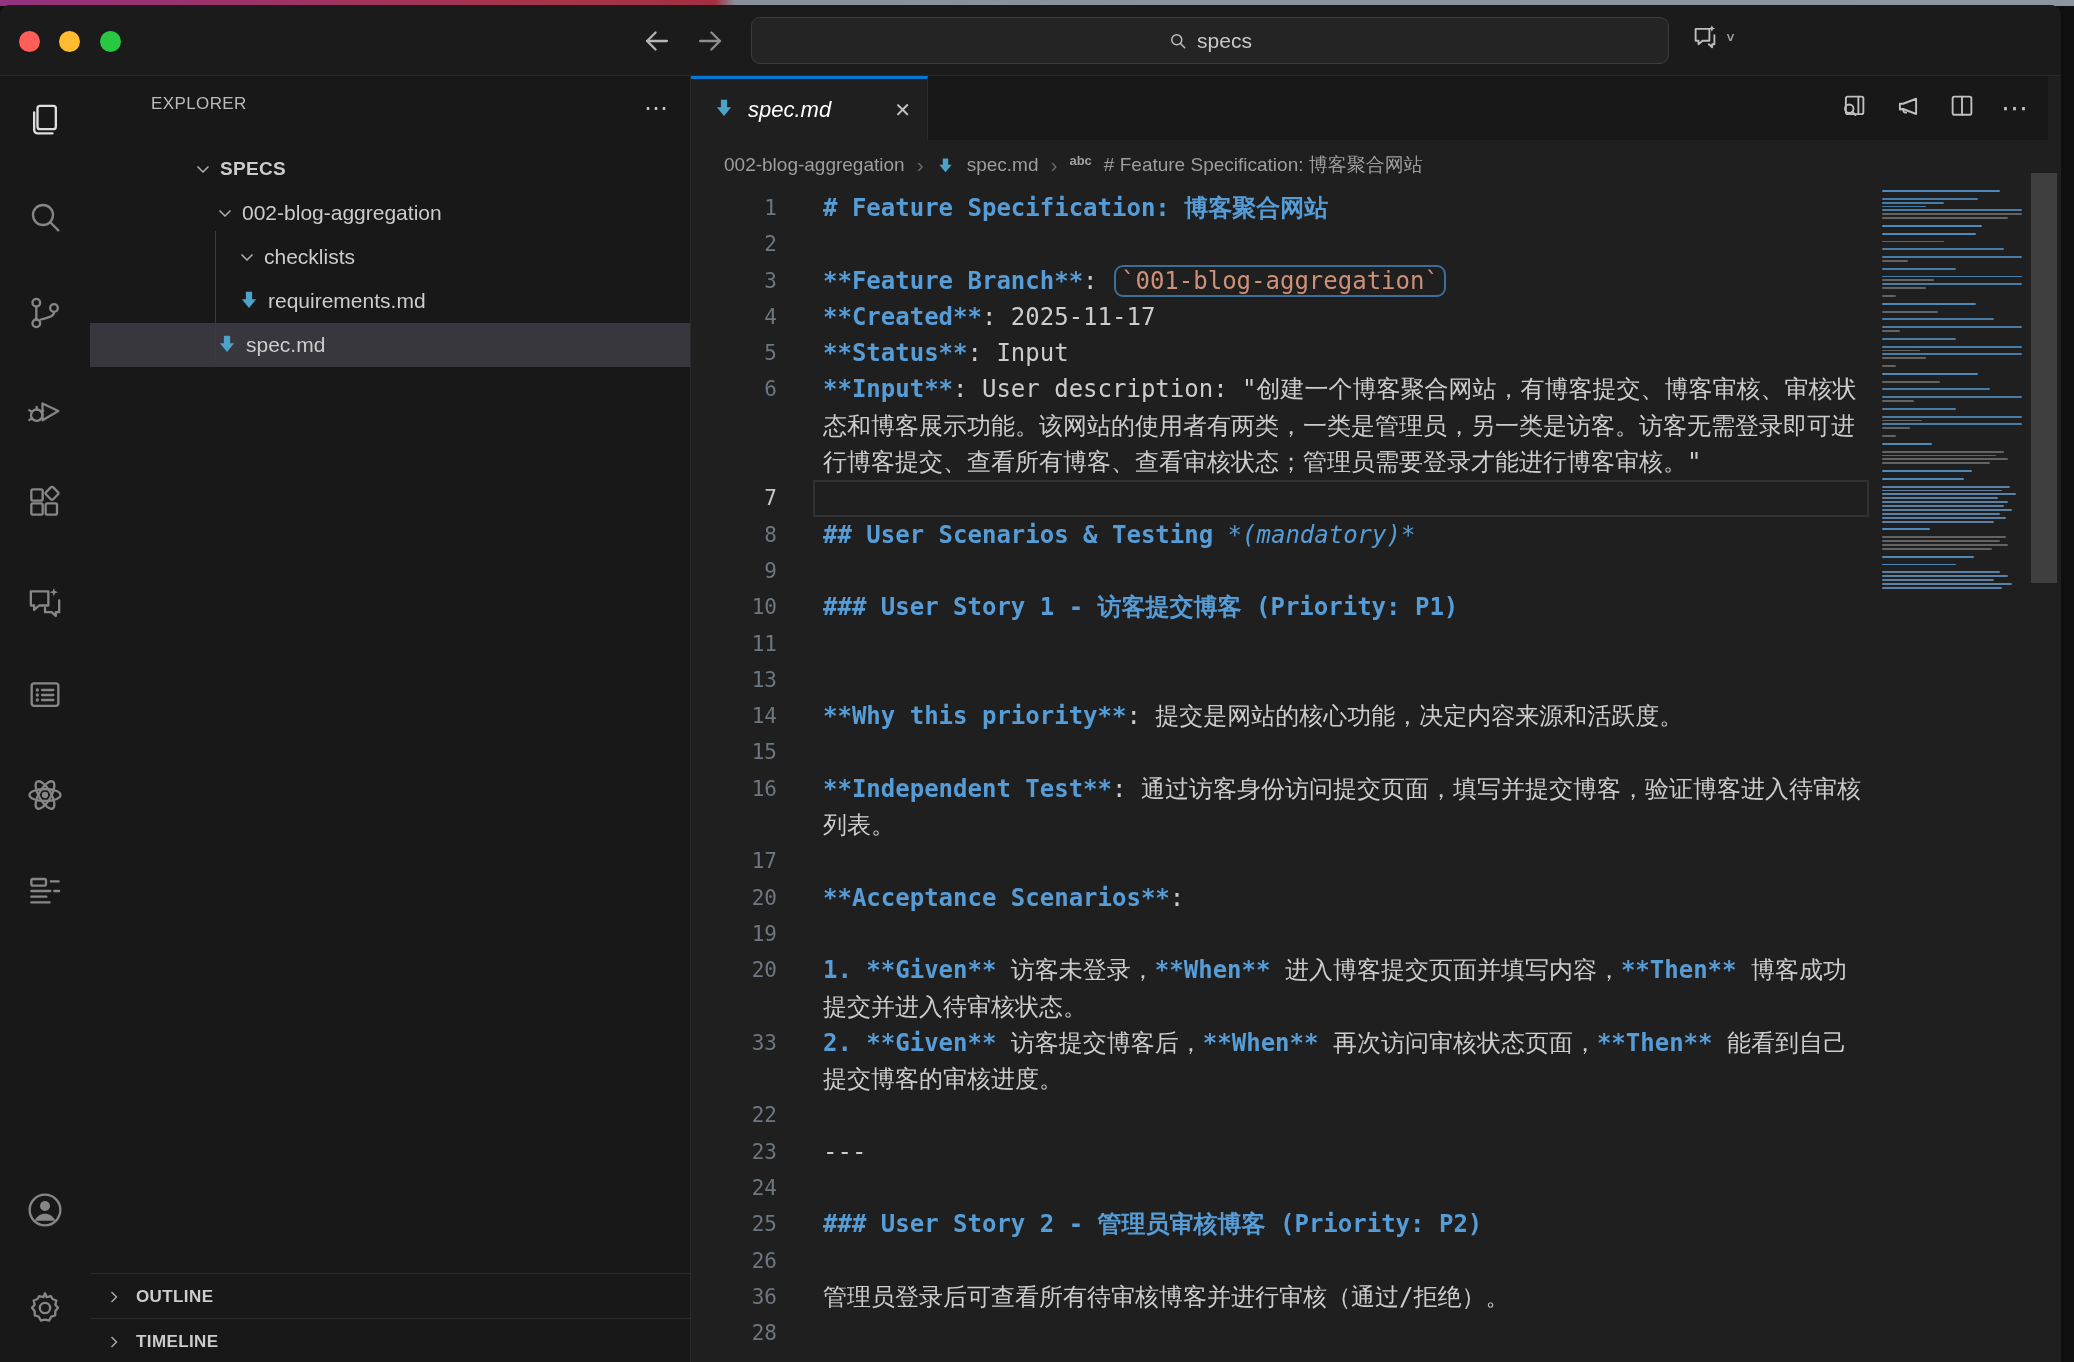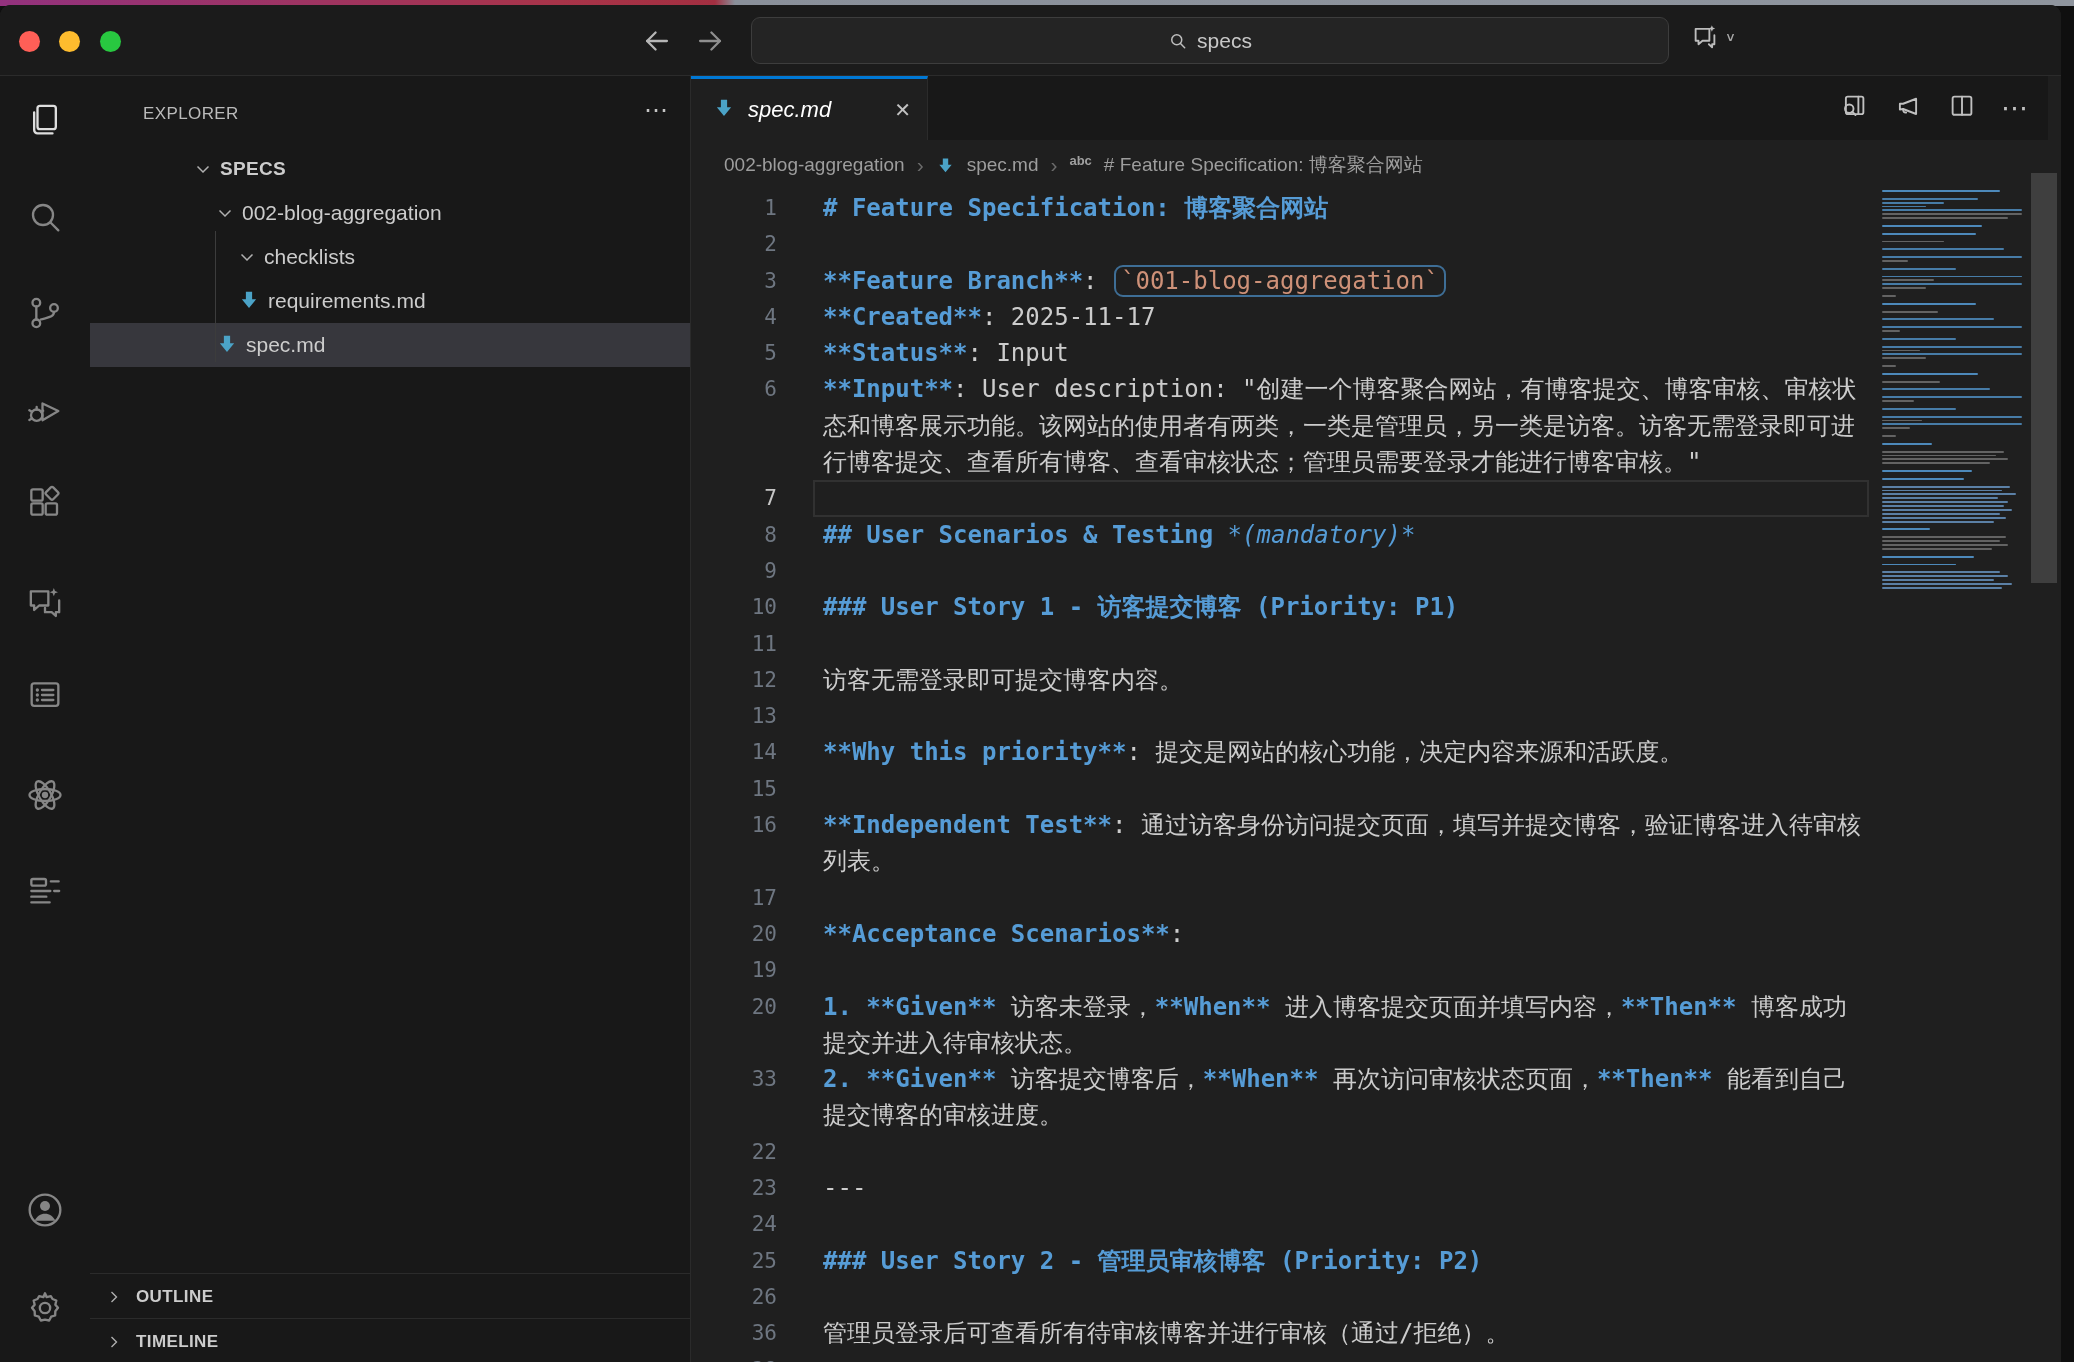--- a/index.html
+++ b/index.html
@@ -24,21 +24,21 @@
   .copilot .chev{font-size:15px;color:#a9a9a9;transform:scaleY(.8);}
   
   .mainrow{position:absolute;left:0;top:71px;right:0;bottom:0;}
   .activitybar{position:absolute;left:0;top:0;width:90px;height:100%;background:#181818;}
   .abicon{position:absolute;left:21px;width:48px;height:48px;display:flex;align-items:center;justify-content:center;}
   .abicon svg{width:40px;height:40px;stroke:#868686;fill:none;stroke-width:1.4;stroke-linecap:round;stroke-linejoin:round;}
   .abicon.active svg{stroke:#dedede;}
   .abicon .fillpart{fill:#868686;stroke:none;}
   
   .sidebar{position:absolute;left:90px;top:0;width:600px;height:100%;background:#181818;border-right:1px solid #2b2b2b;}
-  .sb-header{position:absolute;left:53px;top:18px;right:20px;height:30px;display:flex;align-items:flex-end;color:#bbbbbb;
+  .sb-header{position:absolute;left:61px;top:18px;right:20px;height:30px;display:flex;align-items:flex-start;color:#bbbbbb;
     font-size:17px;letter-spacing:.4px;}
   .sb-header .dots{margin-left:auto;color:#c5c5c5;font-size:24px;letter-spacing:2px;}
   .tree{position:absolute;left:0;top:64px;width:100%;}
   .trow{position:absolute;left:0;width:100%;height:44px;display:flex;align-items:center;color:#cccccc;font-size:21px;}
   .trow.selected{background:#37373d;}
   .trow.root{font-weight:700;font-size:19px;letter-spacing:.3px;}
   .trow .chev{position:absolute;width:22px;height:22px;}
   .trow .chev svg{width:22px;height:22px;stroke:#b0b0b0;fill:none;stroke-width:1.6;}
   .trow .ficon{position:absolute;width:24px;height:24px;}
   .trow .lbl{position:absolute;white-space:nowrap;}
@@ -337,24 +337,20 @@
           </div>
           <div class="crow">
             <div class="ln">10</div>
             <div class="lc"><span class="h">### User Story 1 - 访客提交博客 (Priority: P1)</span></div>
           </div>
           <div class="crow">
             <div class="ln">11</div>
             <div class="lc"></div>
           </div>
           <div class="crow">
-            <div class="ln">12</div>
-            <div class="lc"><span class="t">访客无需登录即可提交博客内容。</span></div>
-          </div>
-          <div class="crow">
             <div class="ln">13</div>
             <div class="lc"></div>
           </div>
           <div class="crow">
             <div class="ln">14</div>
             <div class="lc"><span class="b">**Why this priority**</span><span class="t">: 提交是网站的核心功能，决定内容来源和活跃度。</span></div>
           </div>
           <div class="crow">
             <div class="ln">15</div>
             <div class="lc"></div>

